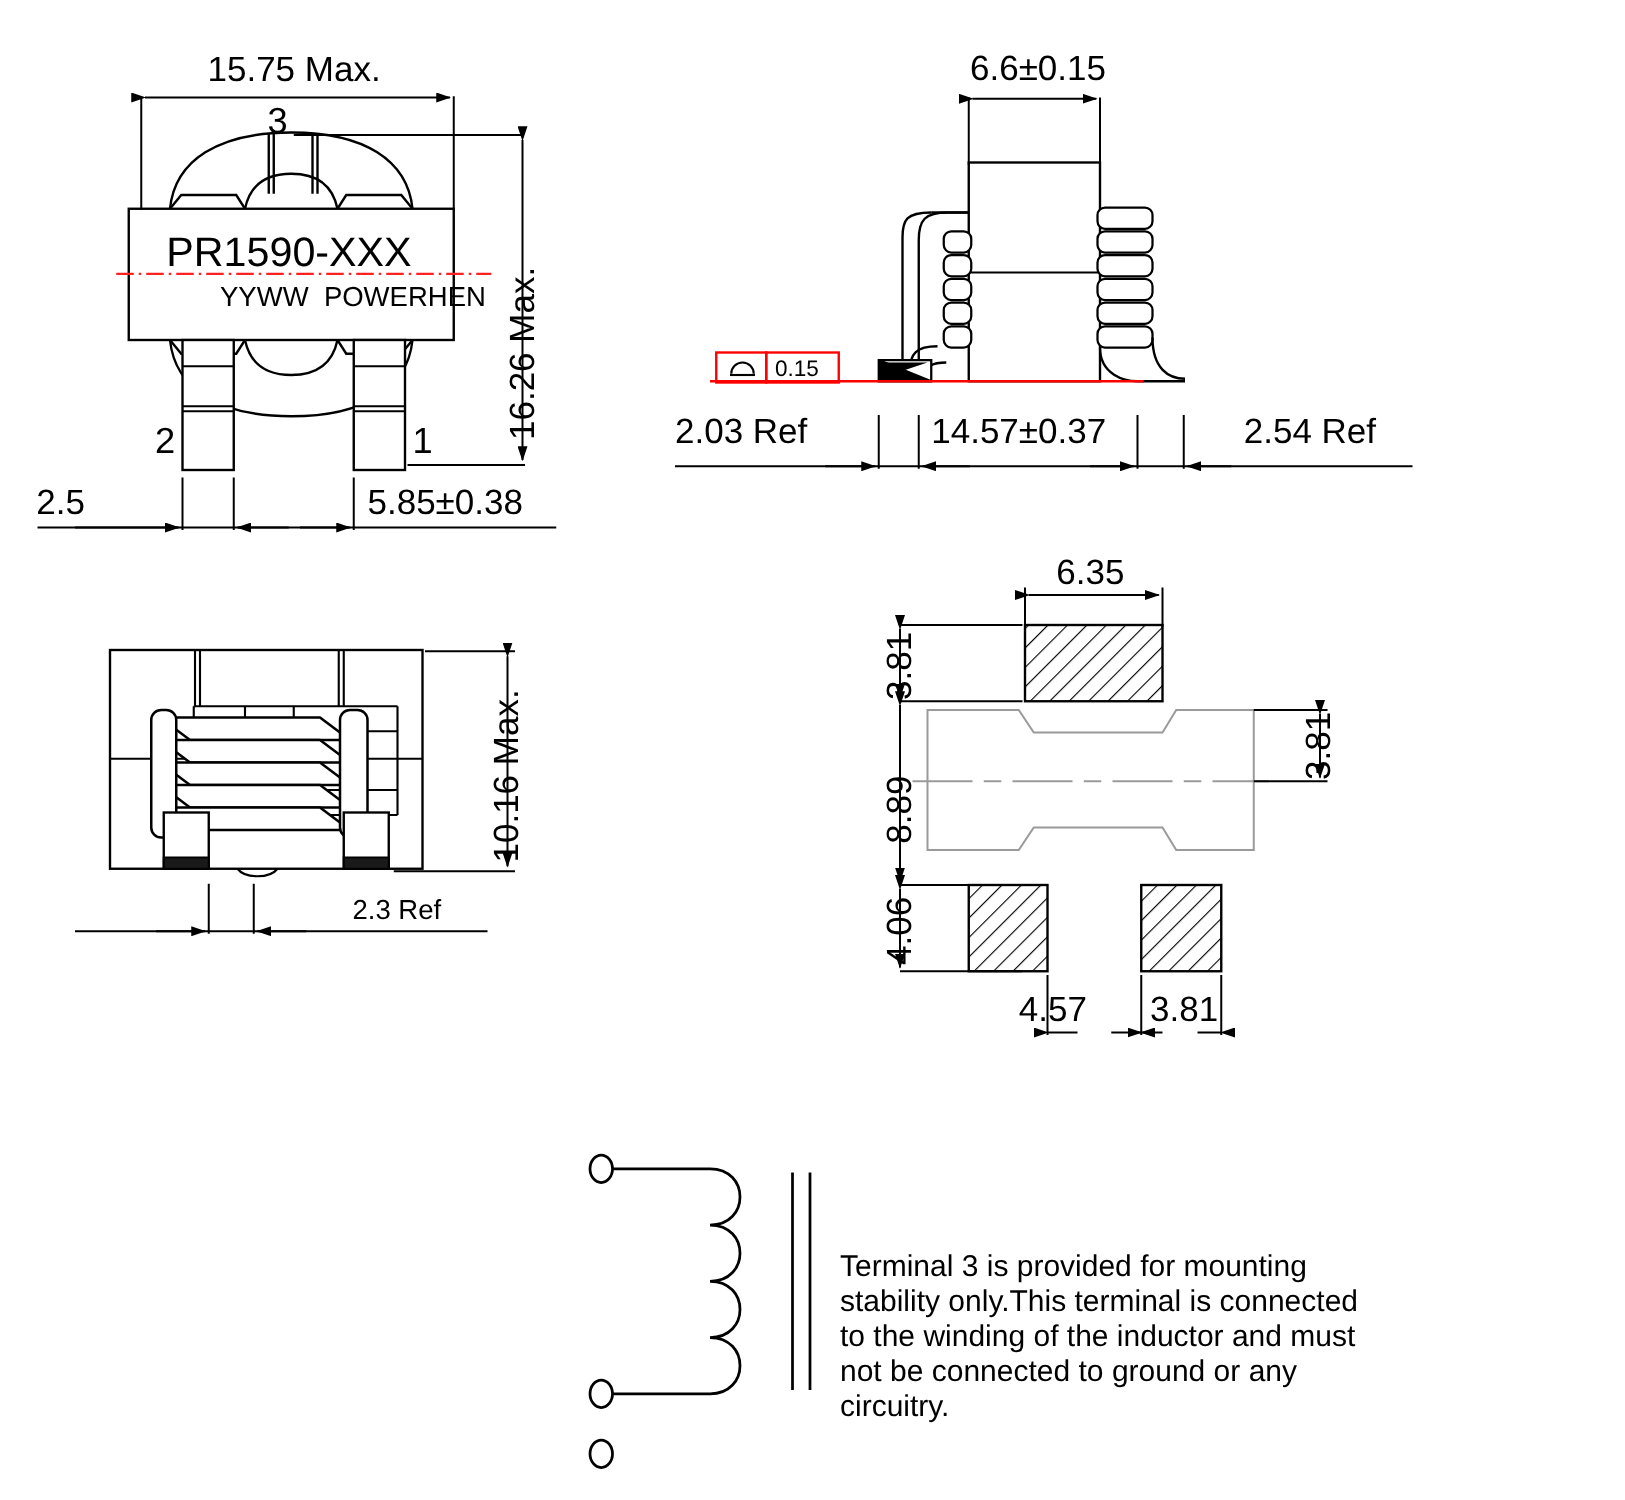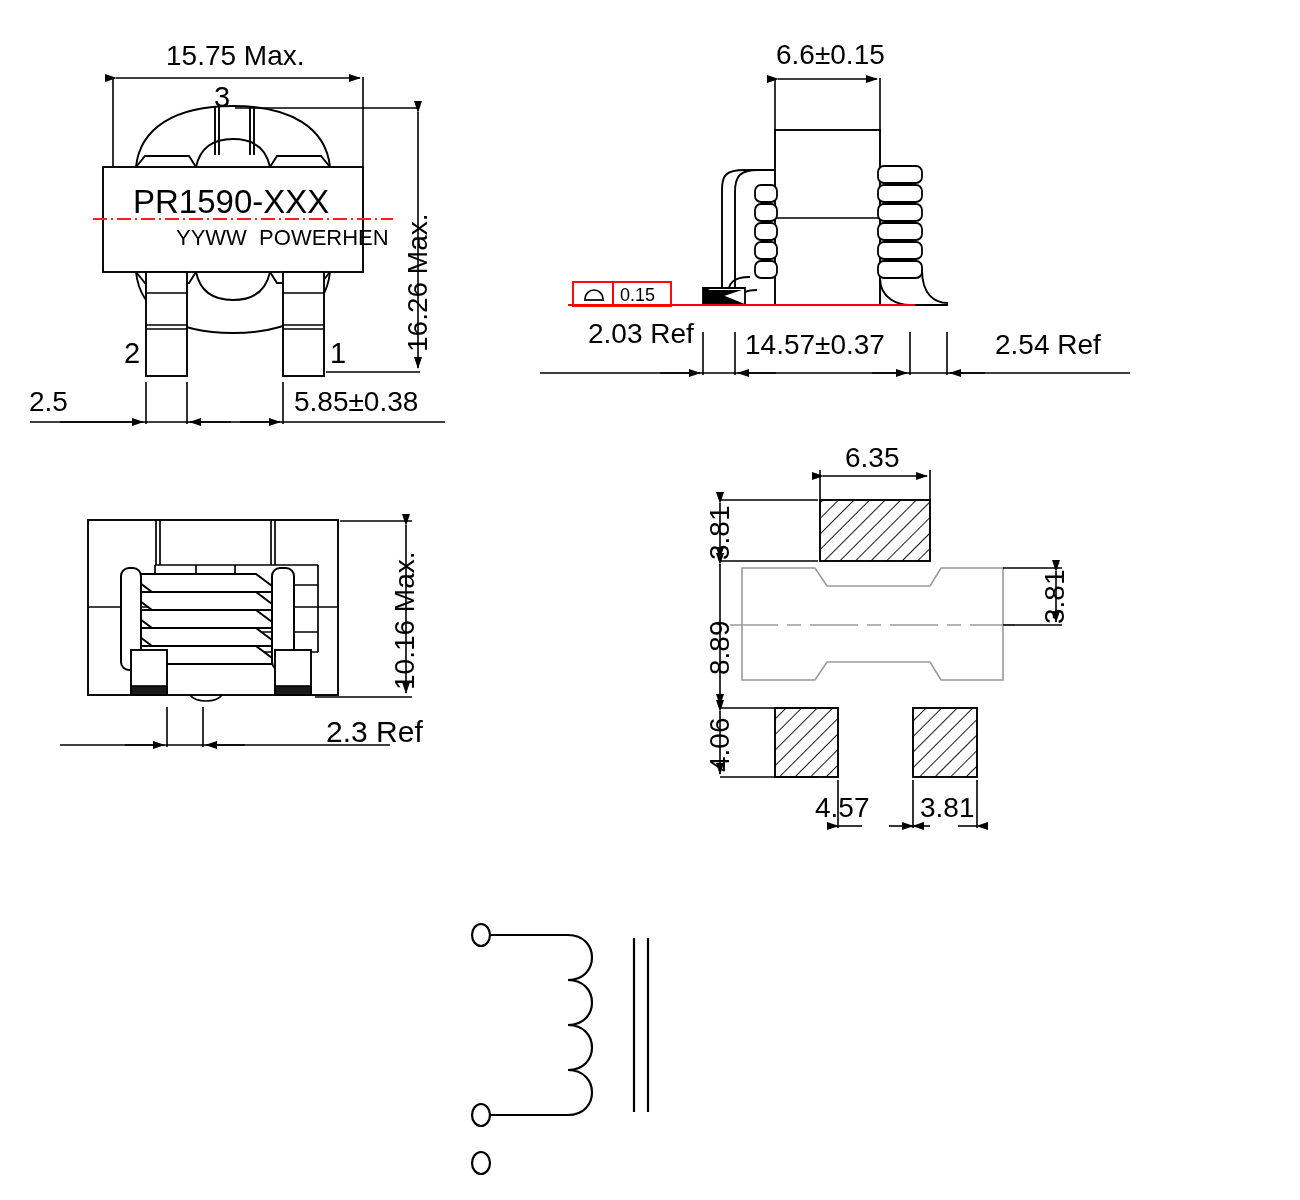--- a/index.html
+++ b/index.html
@@ -292,38 +292,39 @@
 <div class="lbl" style="left:330px;top:339px;font-size:29px;">1</div>
 
 <div class="lbl" style="left:29px;top:388px;font-size:28px;">2.5</div>
 
 <div class="lbl" style="left:294px;top:388px;font-size:28px;">5.85±0.38</div>
 
 <div class="lbl" style="left:776px;top:41px;font-size:28px;">6.6±0.15</div>
 
 <div class="lbl" style="left:620px;top:286px;font-size:18px;text-align:right;">0.15</div>
 
-<div class="lbl" style="left:540px;top:320px;font-size:28px;margin-left:48px;">2.03 Ref</div>
+<div class="lbl" style="left:540px;top:331px;font-size:28px;">2.03 Ref</div>
 
 <div class="lbl" style="left:745px;top:331px;font-size:28px;">14.57±0.37</div>
 
 <div class="lbl" style="left:995px;top:331px;font-size:28px;">2.54 Ref</div>
 
 <div class="lbl vtxt" style="left:391px;top:690px;font-size:28px;transform:rotate(-90deg);">10.16 Max.</div>
 
-<div class="lbl" style="left:282px;top:717px;font-size:30px;margin-left:44px;">2.3 Ref</div>
+<div class="lbl" style="left:282px;top:717px;font-size:22px;">2.3 Ref</div>
 
 <div class="lbl" style="left:845px;top:444px;font-size:28px;">6.35</div>
 
 <div class="lbl vtxt" style="left:706px;top:560px;font-size:28px;transform:rotate(-90deg);">3.81</div>
 
 <div class="lbl vtxt" style="left:706px;top:675px;font-size:28px;transform:rotate(-90deg);">8.89</div>
 
 <div class="lbl vtxt" style="left:706px;top:772px;font-size:28px;transform:rotate(-90deg);">4.06</div>
 
 <div class="lbl vtxt" style="left:1041px;top:624px;font-size:28px;transform:rotate(-90deg);">3.81</div>
 
 <div class="lbl" style="left:815px;top:794px;font-size:28px;">4.57</div>
 
 <div class="lbl" style="left:920px;top:794px;font-size:28px;">3.81</div>
 
+<div class="note" style="left:672px;top:1000px;width:420px;font-size:24px;">Terminal 3 is provided for mounting stability only.This terminal is connected to the winding of the inductor and must not be connected to ground or any circuitry.</div>
 
 </div>
 
 </body></html>

